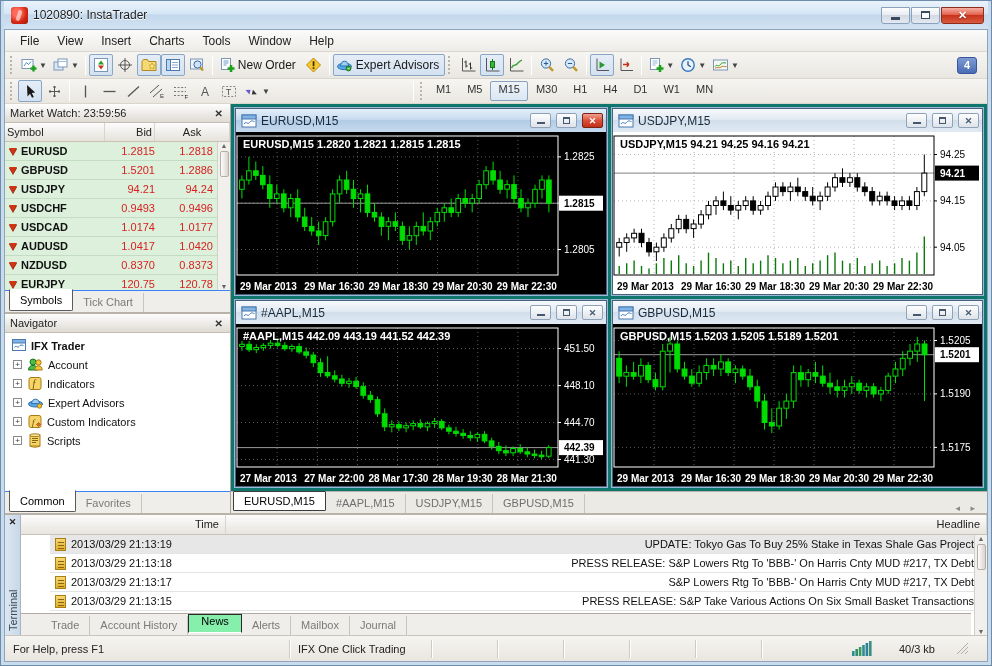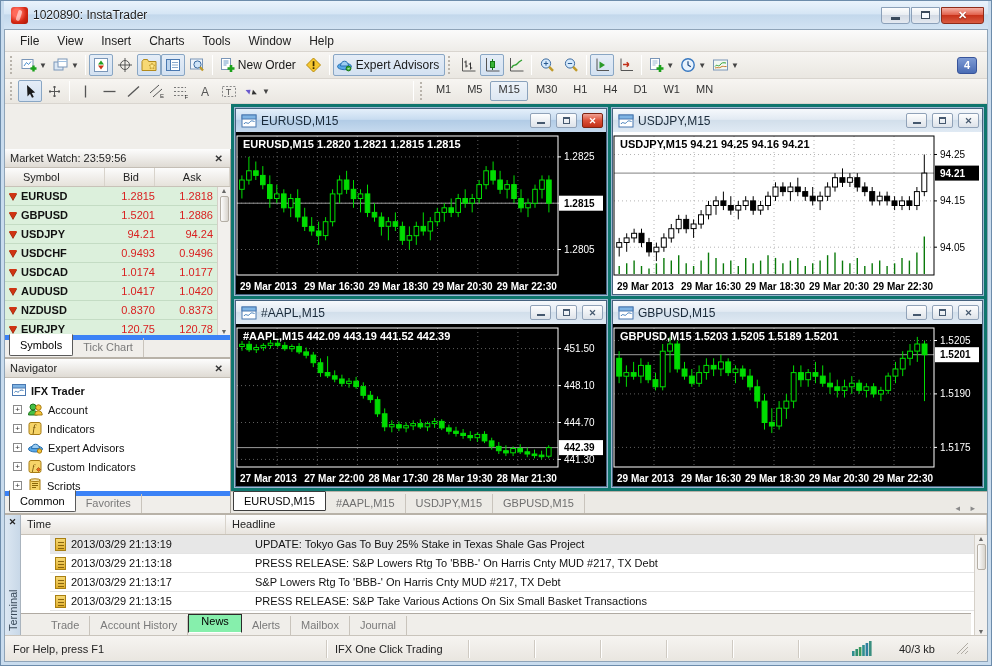--- a/index.html
+++ b/index.html
@@ -31,41 +31,41 @@
   .tb-btn { height:22px; min-width:24px; padding:0 2px; display:flex; align-items:center; justify-content:center; border:1px solid transparent; border-radius:2px; gap:2px; }
   .tb-btn.pressed { border-color:#89a6c4; background:linear-gradient(#e5edf7,#d3e1f1); }
   .tb-btn .caret { font-size:8px; color:#444; }
   .tb-label { font-size:12px; color:#1a1a1a; padding:0 3px 0 1px; }
   .tf-btn { height:20px; padding:1px 7px; font-size:11px; color:#333; border:1px solid transparent; border-radius:2px; }
   .tf-btn.active { border-color:#8aa2bc; background:linear-gradient(#eef3f9,#dce7f2); }
   .badge { margin-left:auto; margin-right:8px; width:20px; height:17px; border-radius:3px; background:linear-gradient(#7e9bd4,#4a6cb4); border:1px solid #38549a; color:#fff; font-size:11px; font-weight:bold; display:flex; align-items:center; justify-content:center; }
 
   
   .main { flex:1; display:flex; min-height:0; }
-  .left-col { width:226px; display:flex; flex-direction:column; background:#f0eeea; border-right:1px solid #a9a49c;margin-top:45px; }
+  .left-col { width:226px; display:flex; flex-direction:column; background:#f0eeea; border-right:1px solid #a9a49c; }
 
   .panel-title { height:19px; display:flex; align-items:center; padding:0 5px; font-size:11px; color:#222; background:linear-gradient(#fdfdfd,#dfdbd4); border-bottom:1px solid #c4beb5; }
   .panel-close { margin-left:auto; font-size:10px; color:#333; font-weight:bold; padding:0 2px; }
 
   .market-watch { height:210px; display:flex; flex-direction:column; border-bottom:2px solid #b8b2a8; }
   .mw-header { height:19px; display:flex; font-size:11px; color:#222; background:linear-gradient(#fcfcfc,#e6e2db); border-bottom:1px solid #c8c2b8; }
-  .mw-header span { padding:3px 18px; border-right:1px solid #d8d3cb; }
+  .mw-header span { padding:3px 2px; border-right:1px solid #d8d3cb; }
   .col-sym { width:100px; } .col-bid { width:50px; text-align:right;} .col-ask { flex:1; text-align:center; }
   .mw-body { flex:1; display:flex; overflow:hidden; background:#fff; }
   .mw-rows { flex:1; overflow:hidden; }
   .mw-row { height:19px; display:flex; align-items:center; background:#dcf0dc; border-bottom:1px solid #c4dcc4; font-size:11px; }
   .mw-row .sym { width:100px; display:flex; align-items:center; gap:4px; padding-left:4px; font-weight:bold; color:#111; }
   .dn-arrow { width:0; height:0; border-left:4px solid transparent; border-right:4px solid transparent; border-top:7px solid #cf3413; filter:drop-shadow(0 1px 0 #8d1f06); }
   .mw-row .bid { width:50px; text-align:right; color:#d91f1f; }
   .mw-row .ask { flex:1; text-align:right; color:#d91f1f; padding-right:4px; }
   .vscroll { width:13px; background:#f2f0ed; border-left:1px solid #d5d0c8; display:flex; flex-direction:column; align-items:center; font-size:7px; color:#666; }
   .vscroll .thumb { width:9px; height:26px; background:linear-gradient(90deg,#fdfdfd,#d8d4cd); border:1px solid #b4aea5; border-radius:2px; margin-top:2px; }
   .vscroll .sp { flex:1; }
 
-  .panel-tabs { height:22px; display:flex; align-items:flex-end; background:#f0eeea; border-top:5px solid #3b82f6; padding-left:4px; font-size:11px; }
+  .panel-tabs { height:22px; display:flex; align-items:flex-end; background:#f0eeea; border-top:1px solid #3b82f6; padding-left:4px; font-size:11px; }
   .ptab { padding:3px 10px 4px; color:#7a7a7a; border-right:1px solid #c9c4bc; }
   .ptab.active { background:#fff; border:1px solid #5a5a5a; border-top-color:#fff; margin-top:-2px; padding-top:4px; color:#000; position:relative; top:-1px; border-radius:0 0 2px 2px; }
 
   .navigator { flex:1; display:flex; flex-direction:column; min-height:0; }
   .nav-body { flex:1; background:#fff; overflow:hidden; padding:3px 0 0 4px; }
   .tree-row { height:19px; display:flex; align-items:center; gap:4px; font-size:11px; color:#111; }
   .tree-root { padding-left:2px; font-weight:bold; }
   .tree-child { padding-left:4px; }
   .expander { width:9px; height:9px; border:1px solid #8a8a8a; background:#fff; font-size:8px; line-height:7px; text-align:center; color:#333; margin-right:1px; }
 
@@ -88,40 +88,40 @@
   .chart-tabbar { height:22px; display:flex; align-items:flex-end; background:#eceae5; border-top:1px solid #b8b2a8; padding-left:2px; font-size:11px; }
   .ctab { padding:3px 10px 4px; color:#6f6f6f; border-right:1px solid #c9c4bc; }
   .ctab.active { background:#fff; border:1px solid #3c3c3c; color:#000; margin-bottom:2px; padding:3px 10px; border-radius:1px; }
   .ctab-arrows { margin-left:auto; padding-right:8px; color:#8a8a8a; font-size:9px; letter-spacing:4px; }
 
   
   .terminal { height:122px; display:flex; border-top:2px solid #b8b2a8; background:#fff; }
   .terminal-side { width:16px; background:linear-gradient(90deg,#dce7f2,#c8d8e8); border-right:1px solid #aab4be; display:flex; flex-direction:column; align-items:center; }
   .terminal-side .x { font-size:9px; font-weight:bold; color:#222; padding:2px 0; }
   .terminal-side .vlabel { flex:1; writing-mode:vertical-rl; transform:rotate(180deg); font-size:11px; color:#3a4a5a; padding:4px 0; }
-  .terminal-main { flex:1; display:flex; flex-direction:column; min-width:0; position:relative; }
+  .terminal-main { flex:1; display:flex; flex-direction:column; min-width:0; position:relative;text-align:right; }
   .news-header { height:20px; display:flex; font-size:11px; color:#222; background:linear-gradient(#fcfcfc,#e8e4de); border-bottom:1px solid #c8c2b8; }
   .news-header span { padding:3px 6px; border-right:1px solid #d8d3cb; }
   .col-time { width:205px; } .col-head { flex:1; }
   .news-body { flex:1; display:flex; overflow:hidden;padding-left:29px; }
   .news-rows { flex:1; overflow:hidden; }
   .news-row { height:19px; display:flex; align-items:center; border-bottom:1px solid #e4e4e4; font-size:11px; color:#111; background:#fff; }
   .news-row.active { background:#e7e7e7; }
   .news-row .time { width:205px; display:flex; align-items:center; gap:5px; padding-left:5px; }
   .news-row .headline { flex:1; white-space:nowrap; overflow:hidden; }
   .doc-ic { width:11px; height:13px; background:linear-gradient(#f6d873,#e0ae2c); border:1px solid #a87f12; position:relative; }
   .doc-ic::after { content:""; position:absolute; left:2px; top:3px; width:6px; height:1px; background:#8a660e; box-shadow:0 3px 0 #8a660e, 0 6px 0 #8a660e; }
   .terminal-tabs { height:22px; display:flex; align-items:flex-end; background:#f0eeea; border-top:1px solid #b0aaa2; padding-left:20px; font-size:11px; position:absolute; left:0; right:16px; bottom:0; }
   .ttab { padding:3px 10px 4px; color:#7a7a7a; border-right:1px solid #c9c4bc; }
   .ttab.active { background:#86efac; border:1px solid #2a2a2a; border-bottom:1px solid #fff; color:#000; margin-top:-3px; padding:0 12px 5px; position:relative; top:-2px; }
 
   
   .statusbar { height:26px; display:flex; align-items:center; background:linear-gradient(#f6f4f1,#e9e6e0); border-top:1px solid #c9c4bc; font-size:11px; color:#222; }
   .sb-cell { height:18px; display:flex; align-items:center; padding:0 8px; border-right:1px solid #cfcac2; box-shadow:1px 0 0 #fff; }
-  .sb-help { width:322px; } .sb-click { width:142px; }
+  .sb-help { width:285px; } .sb-click { width:142px; }
   .sb-empty { width:66px; }
   .sb-right { margin-left:auto; display:flex; align-items:center; gap:21px; padding-right:18px; } 
   svg.icon { display:block; }
 </style>
 </head>
 <body>
 
 <div class="app">
 
   <div class="titlebar">

